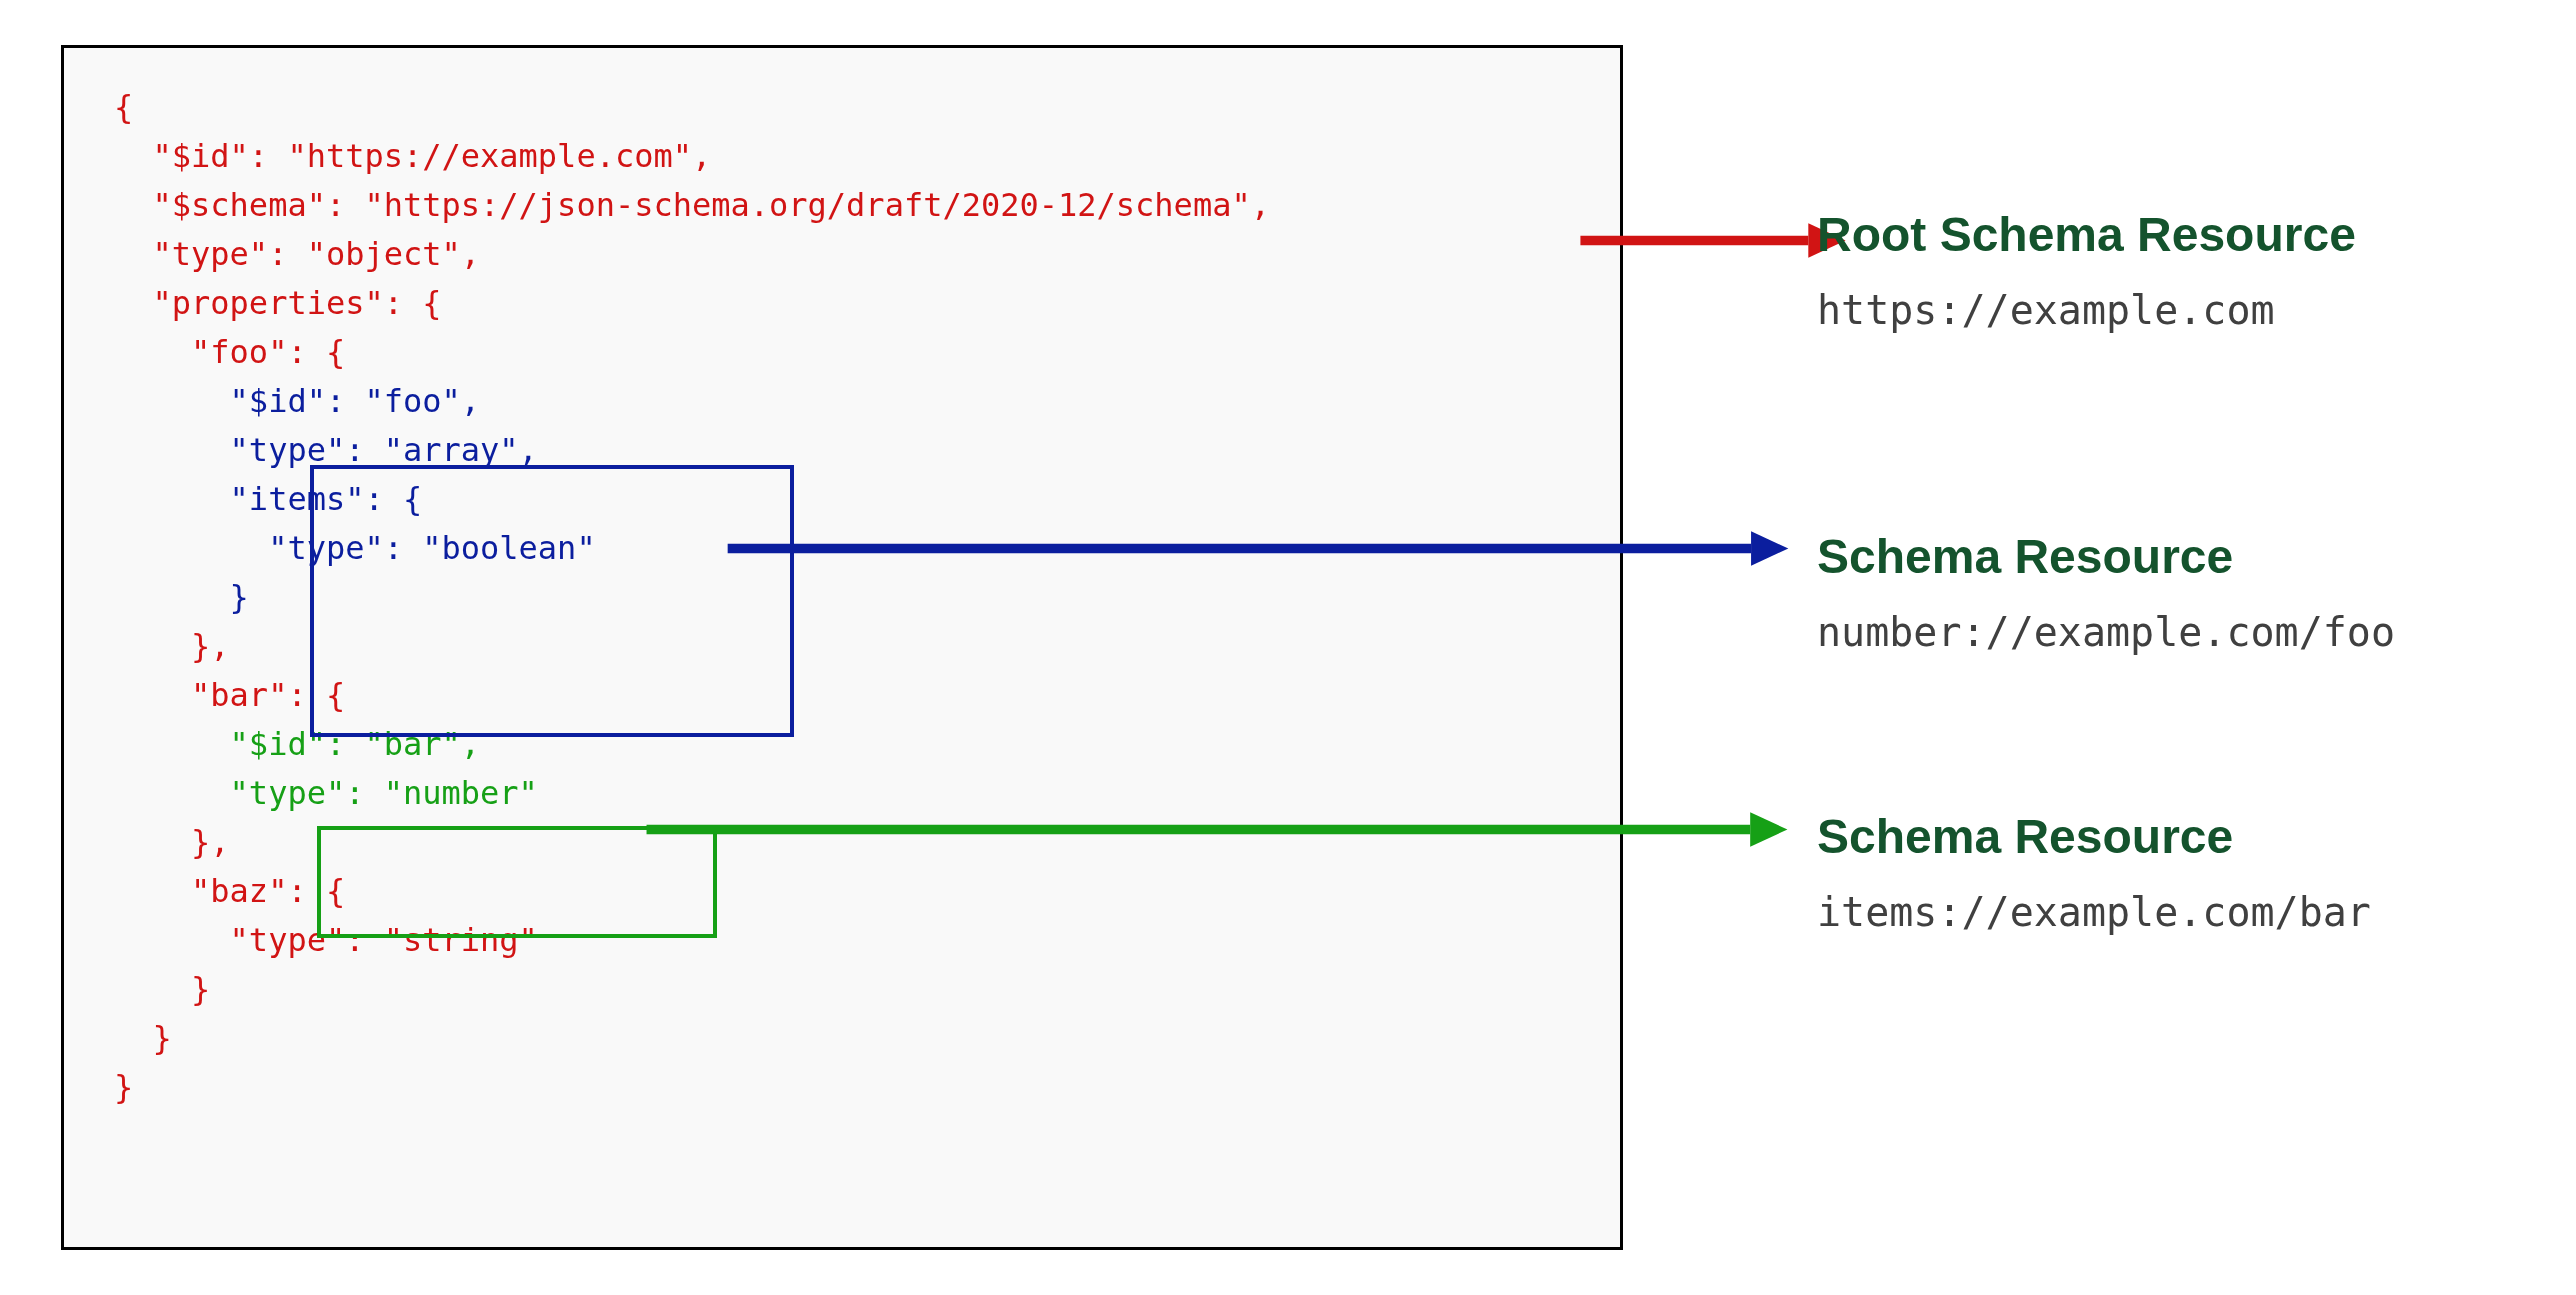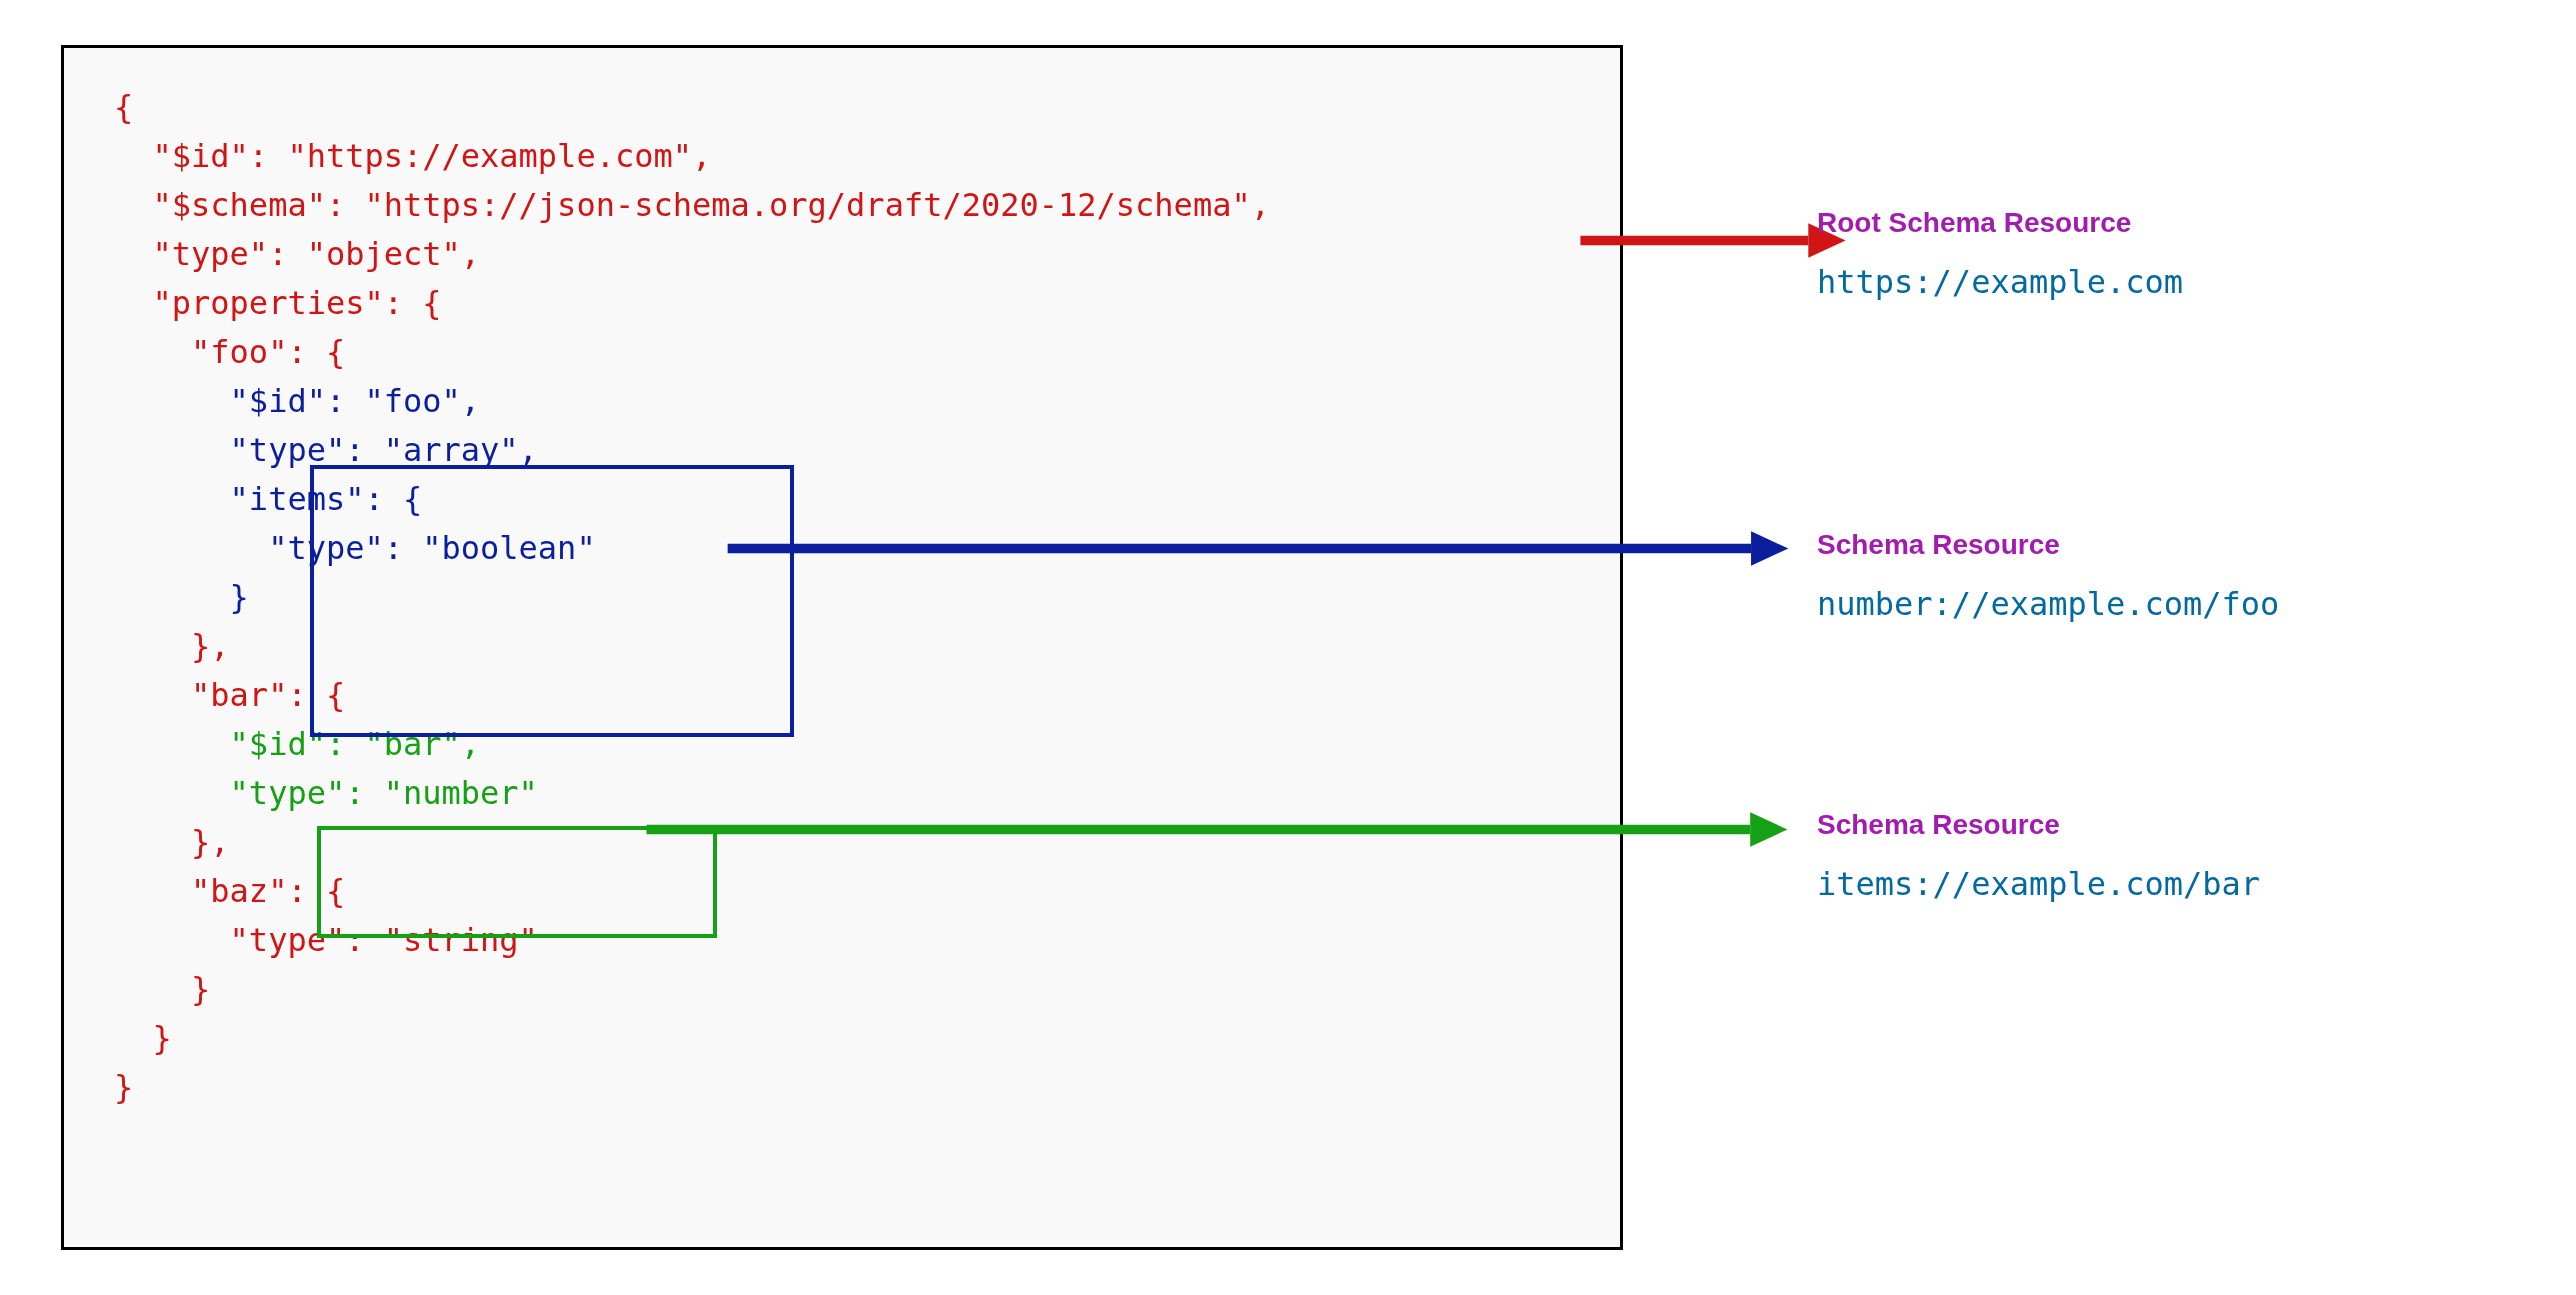--- a/index.html
+++ b/index.html
@@ -77,31 +77,31 @@
   .label-group {
     position: absolute;
     left: 1817px;
   }
   #label-root { top: 207px;  }
   #label-foo  { top: 529px;  }
   #label-bar  { top: 809px; }
 
   .label-title {
     font-family: "Liberation Sans", sans-serif;
-    font-size: 28px;
+    font-size: 48px;
     font-weight: bold;
-    color: #a21caf;
+    color: #14532d;
     white-space: nowrap;
     line-height: 1.15;
     margin: 0;
   }
   .label-uri {
     font-family: "DejaVu Sans Mono", monospace;
-    font-size: 32px;
-    color: #0369a1;
+    font-size: 40px;
+    color: #404040;
     white-space: nowrap;
     margin: 24.4px 0 0 0;
     line-height: 1.15;
   }
 </style>
 </head>
 <body>
 
 <div id="code-panel">
   <pre id="code-block"><span class="code-line" style="color: rgb(209, 20, 20);">{</span><span class="code-line" style="color: rgb(209, 20, 20);">  "$id": "https://example.com",</span><span class="code-line" style="color: rgb(209, 20, 20);">  "$schema": "https://json-schema.org/draft/2020-12/schema",</span><span class="code-line" style="color: rgb(209, 20, 20);">  "type": "object",</span><span class="code-line" style="color: rgb(209, 20, 20);">  "properties": {</span><span class="code-line" style="color: rgb(209, 20, 20);">    "foo": {</span><span class="code-line" style="color: rgb(11, 30, 158);">      "$id": "foo",</span><span class="code-line" style="color: rgb(11, 30, 158);">      "type": "array",</span><span class="code-line" style="color: rgb(11, 30, 158);">      "items": {</span><span class="code-line" style="color: rgb(11, 30, 158);">        "type": "boolean"</span><span class="code-line" style="color: rgb(11, 30, 158);">      }</span><span class="code-line" style="color: rgb(209, 20, 20);">    },</span><span class="code-line" style="color: rgb(209, 20, 20);">    "bar": {</span><span class="code-line" style="color: rgb(22, 160, 22);">      "$id": "bar",</span><span class="code-line" style="color: rgb(22, 160, 22);">      "type": "number"</span><span class="code-line" style="color: rgb(209, 20, 20);">    },</span><span class="code-line" style="color: rgb(209, 20, 20);">    "baz": {</span><span class="code-line" style="color: rgb(209, 20, 20);">      "type": "string"</span><span class="code-line" style="color: rgb(209, 20, 20);">    }</span><span class="code-line" style="color: rgb(209, 20, 20);">  }</span><span class="code-line" style="color: rgb(209, 20, 20);">}</span></pre>

